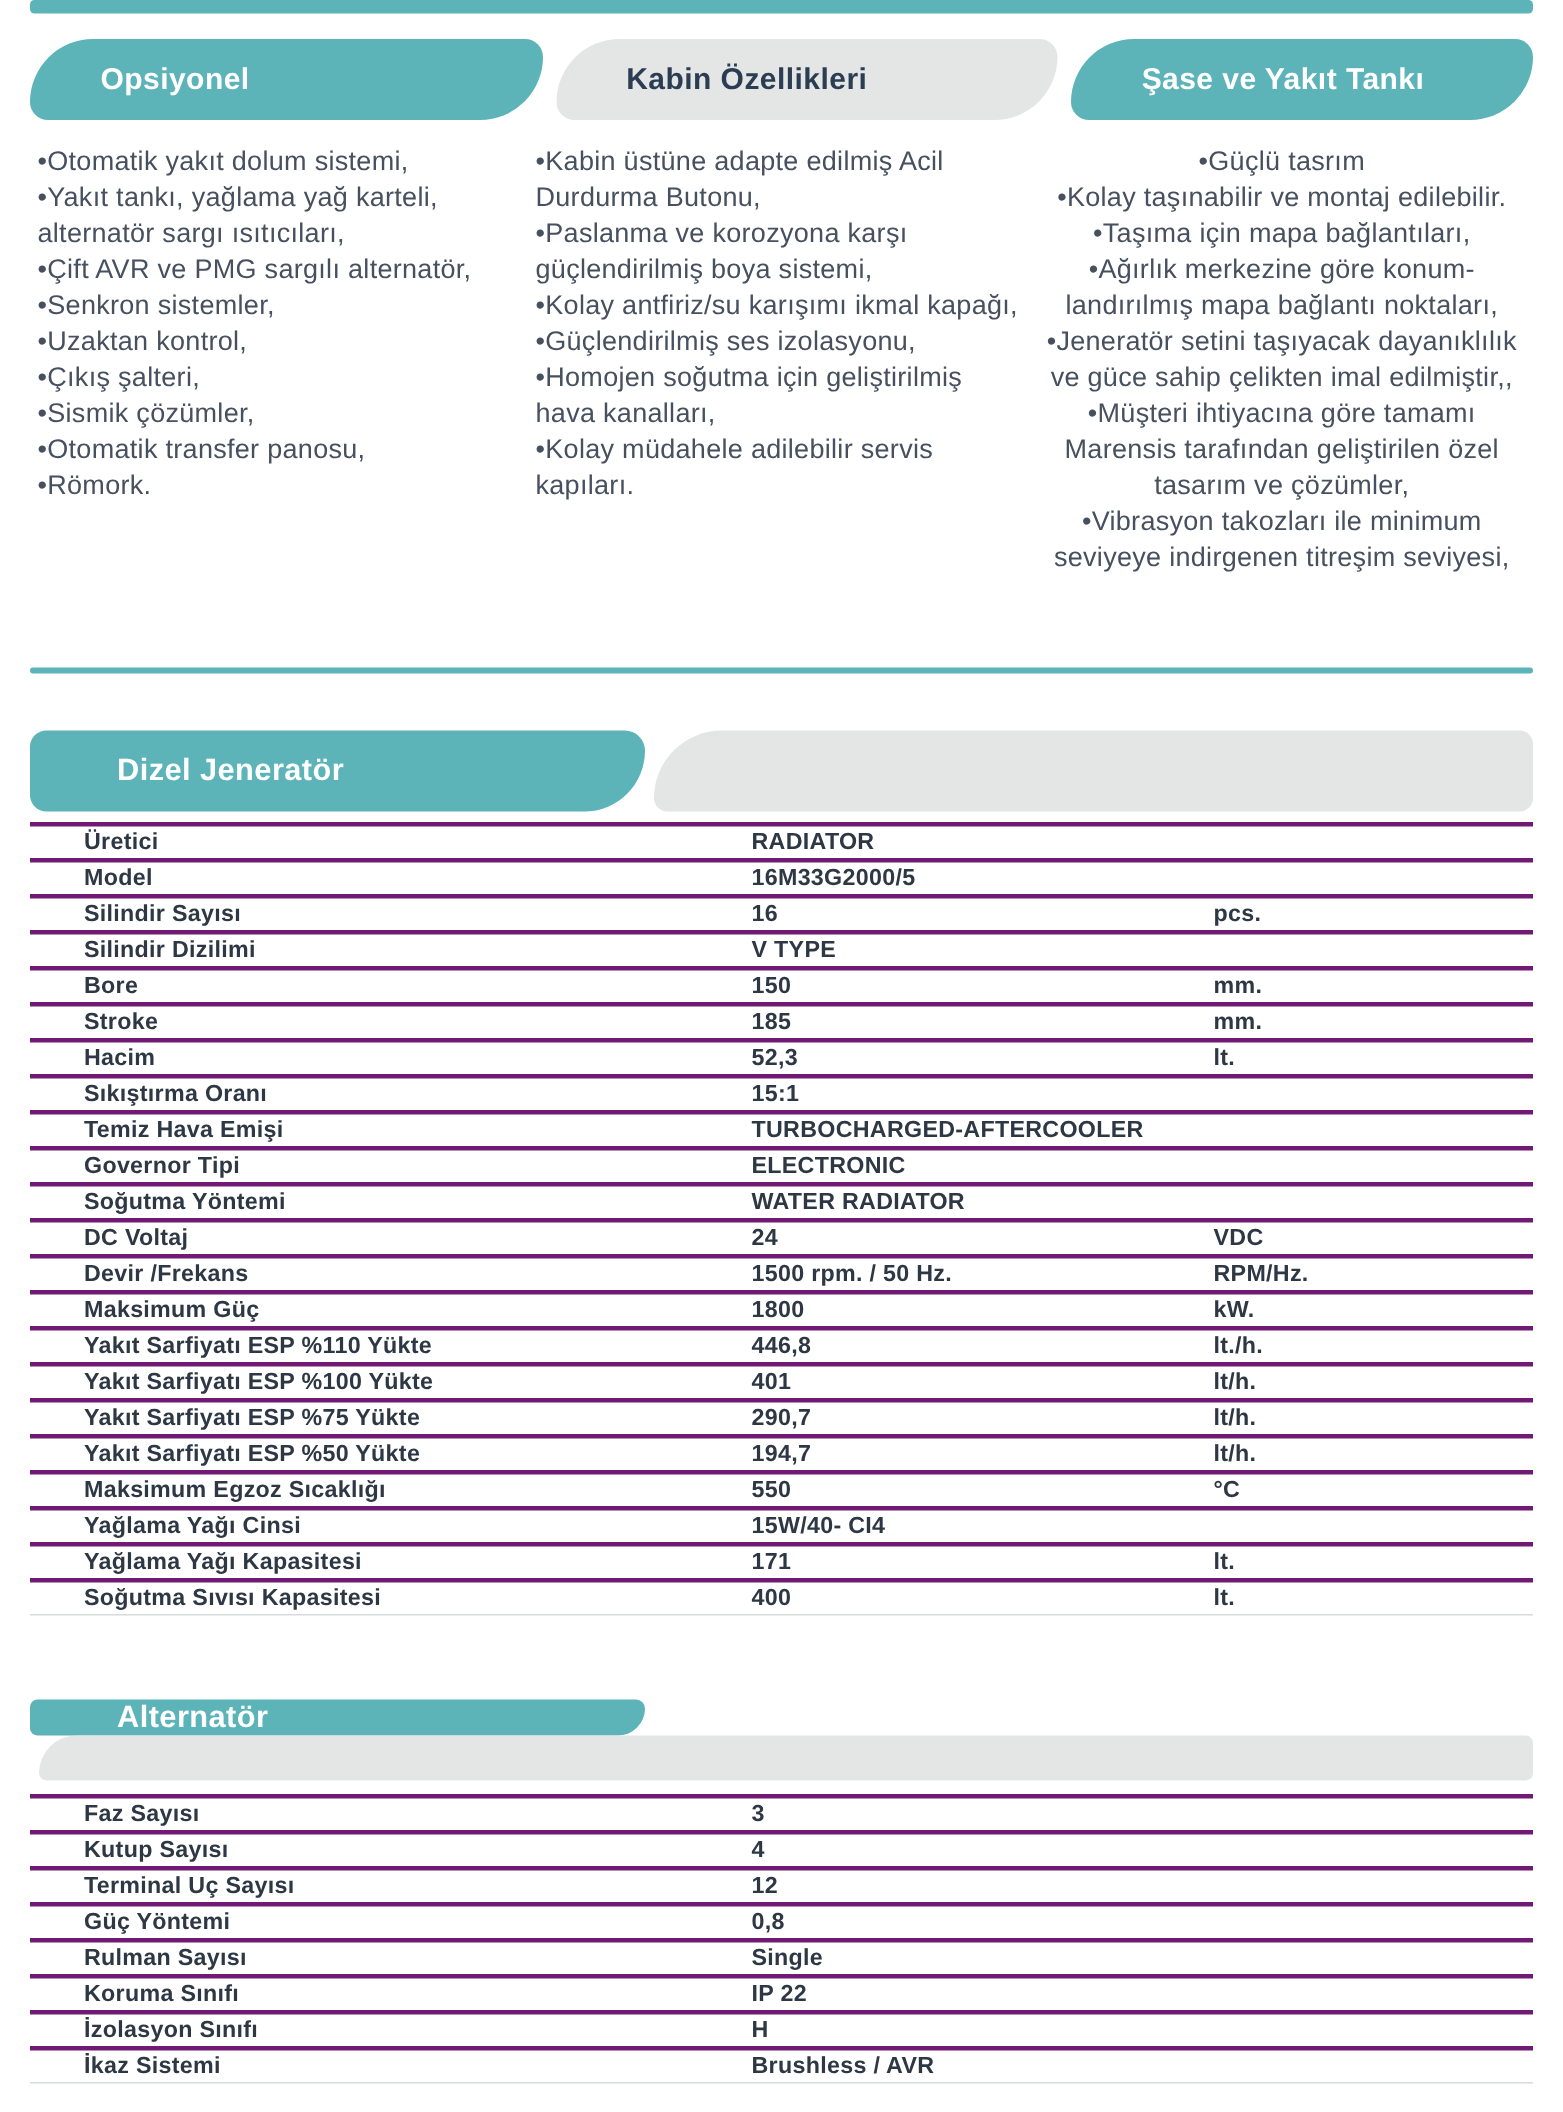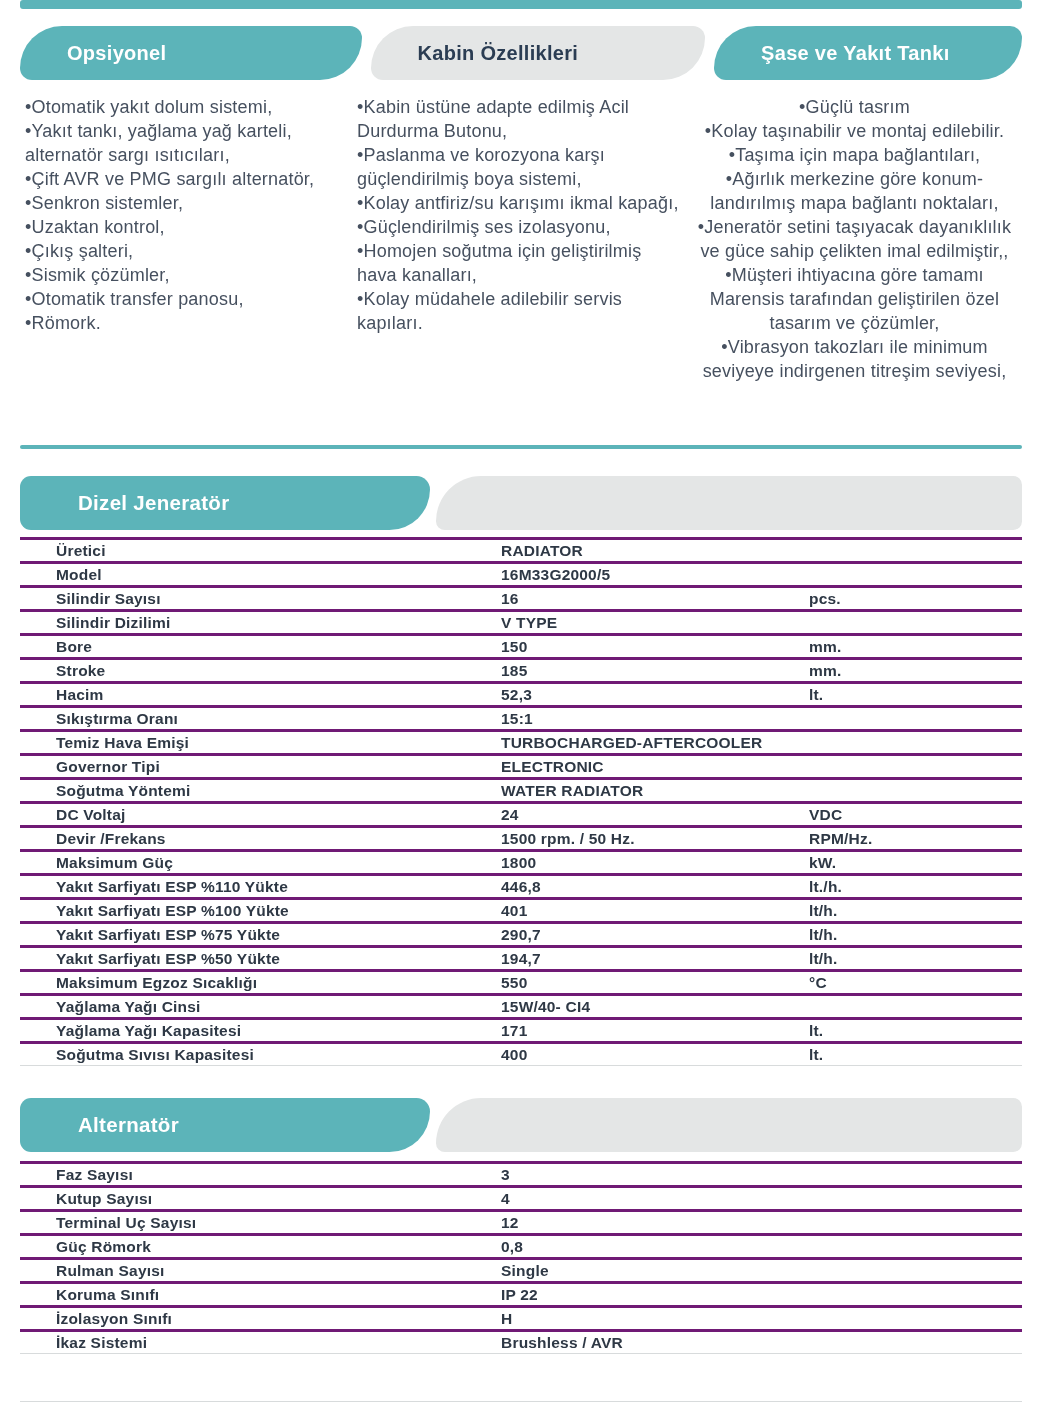--- a/index.html
+++ b/index.html
@@ -35,21 +35,21 @@
   .col.c3{width:342px;padding-left:7px;text-align:center;}
   .bullet{
     font-size:18px;line-height:24px;color:#46505f;
     letter-spacing:.2px;
   }
 
   
   .divider{height:4px;background:var(--teal);margin-top:62px;border-radius:2px;}
 
   
-  .banner{display:flex;margin-top:27px;height:54px;}
+  .banner{display:flex;margin-top:38px;height:54px;}
   .banner .head{
     width:410px;background:var(--teal);color:#fff;
     display:flex;align-items:center;padding-left:58px;box-sizing:border-box;
     border-radius:13px 16px 48px 13px;
     font-size:20.5px;font-weight:700;letter-spacing:.3px;
   }
   .banner .tail{
     flex:1;background:var(--gray);margin-left:6px;
     border-radius:46px 9px 9px 9px;
   }
@@ -61,21 +61,21 @@
     display:flex;align-items:center;height:24px;box-sizing:border-box;
     border-top:3px solid #701a75;
     font-size:15.5px;font-weight:700;color:#2e3845;letter-spacing:.2px;
   }
   .spec-row .lbl{width:481px;padding-left:36px;box-sizing:border-box;}
   .spec-row .val{width:308px;}
   .spec-row .unit{flex:1;}
   .alt-tail{height:24px;border-top:1px solid #d8dbdc;}
   .alt-tail2{height:1px;background:#d8dbdc;margin-top:23px;}
 
-  .mt-alt{margin-top:32px;}
+  .mt-alt{margin-top:56px;flex-direction:column;}
 </style>
 </head>
 <body>
 
 <div class="page">
 
   <div class="top-bar"></div>
 
   <div class="badges">
     <div class="badge teal b1">
@@ -289,21 +289,21 @@
         <span class="unit"></span>
       </div>
 
       <div class="spec-row">
         <span class="lbl">Terminal Uç Sayısı</span>
         <span class="val">12</span>
         <span class="unit"></span>
       </div>
 
       <div class="spec-row">
-        <span class="lbl">Güç Römork</span>
+        <span class="lbl">Güç Yöntemi</span>
         <span class="val">0,8</span>
         <span class="unit"></span>
       </div>
 
       <div class="spec-row">
         <span class="lbl">Rulman Sayısı</span>
         <span class="val">Single</span>
         <span class="unit"></span>
       </div>
 

